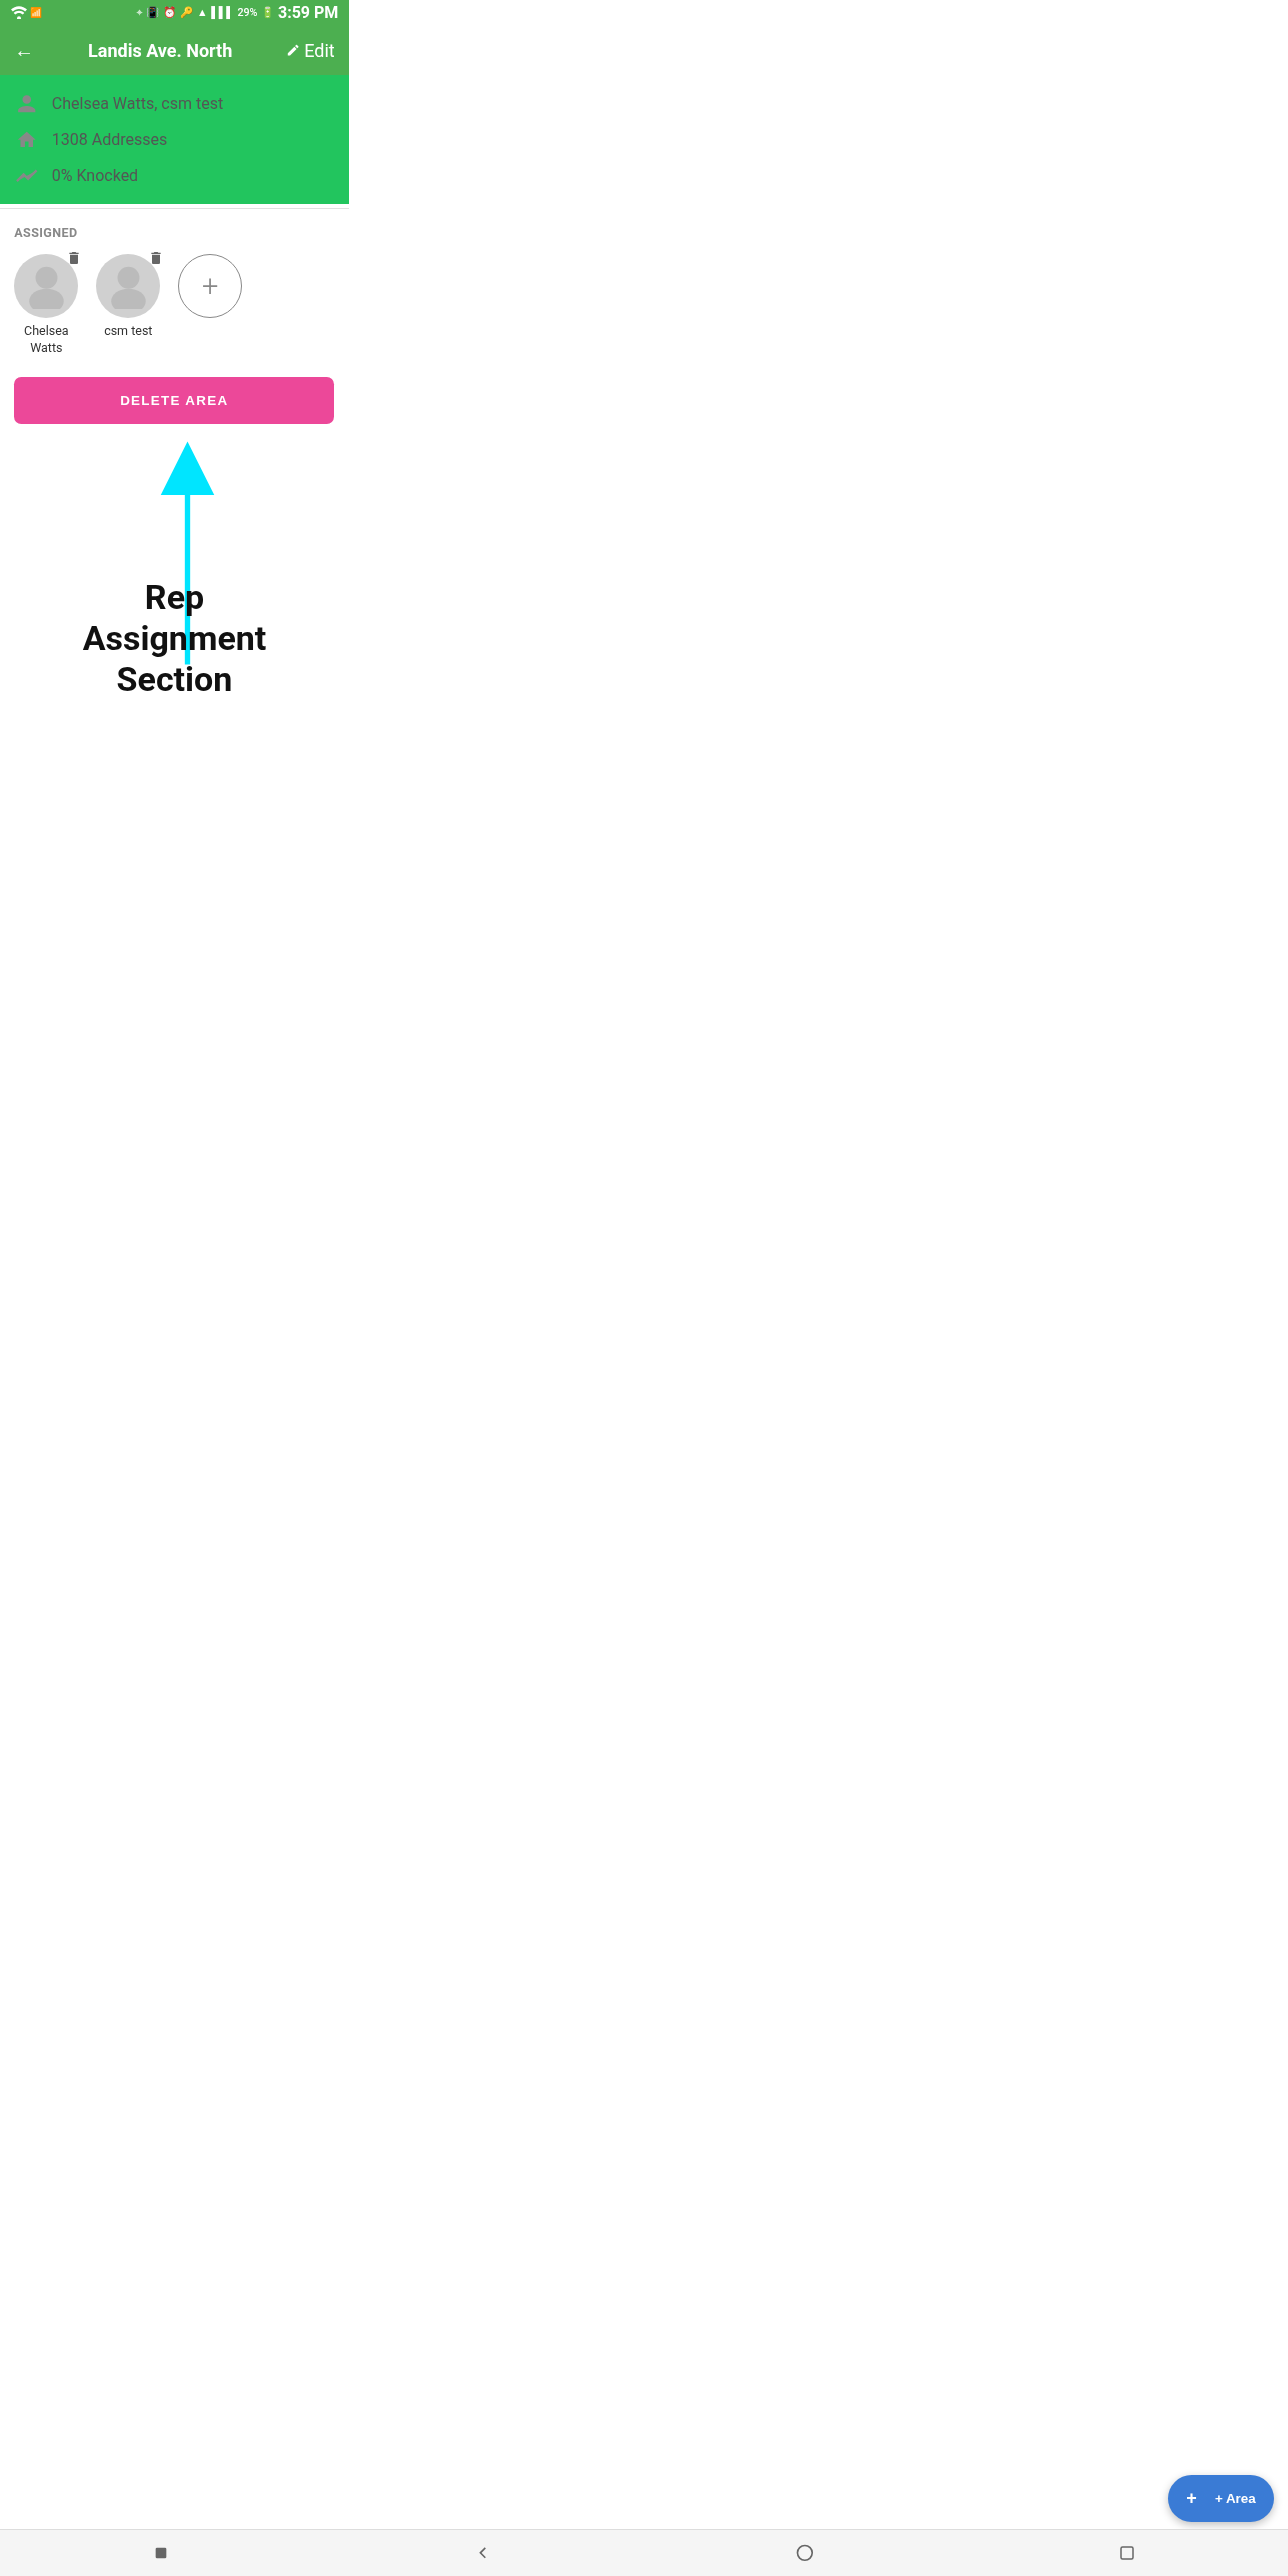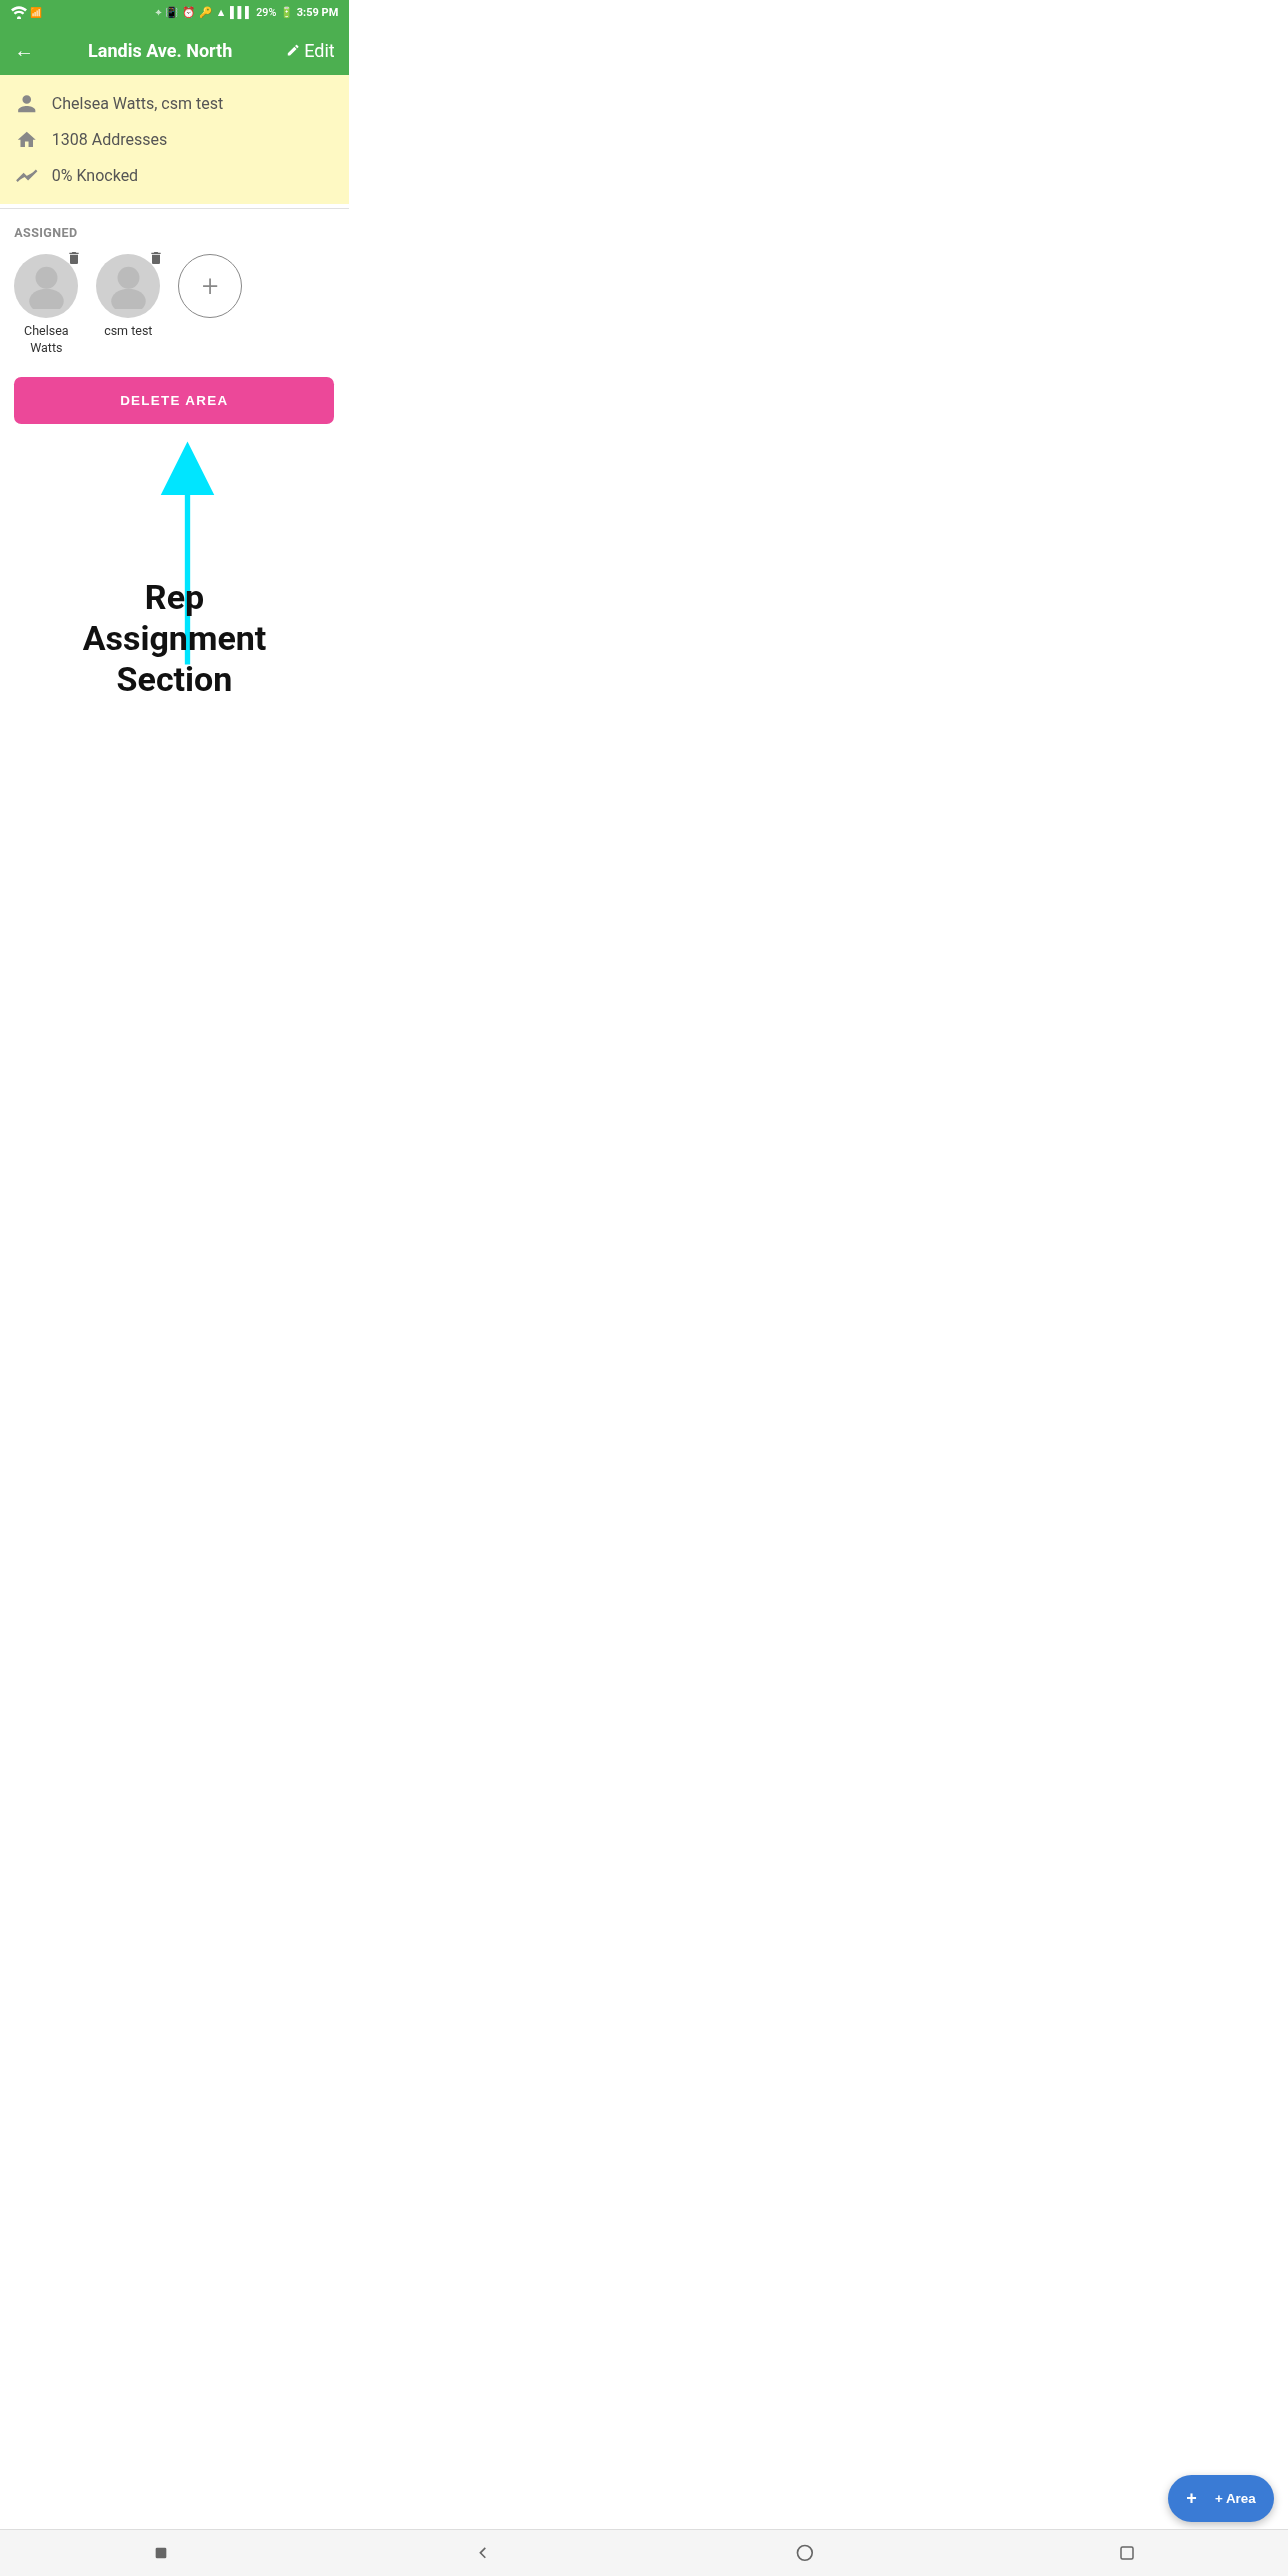--- a/index.html
+++ b/index.html
@@ -70,21 +70,21 @@
       align-items: center;
       gap: 3.6px;
       font-size: 18px;
       color: white;
       cursor: pointer;
     }
 
     
     .info-section {
       padding: 10.7px 14.3px;
-      background: #fef9c3;
+      background: #22c55e;
     }
 
     .info-row {
       display: flex;
       align-items: center;
       gap: 12.5px;
       padding: 7.2px 0;
     }
 
     .info-icon {
@@ -279,21 +279,21 @@
     <span>⏰</span>
 
     <span>🔑</span>
 
     <span>▲</span>
 
     <span>▌▌▌</span>
     <span style="font-size:10.7px;">29%</span>
 
     <span>🔋</span>
-    <span style="font-weight:bold;font-size:11px;">3:59 PM</span>
+    <span style="font-weight:bold;font-size:16px;">3:59 PM</span>
   </div>
 </div>
 
 <div class="header">
   <div class="header-back">
     <span>←</span>
   </div>
   <div class="header-title">Landis Ave. North</div>
   <div class="header-edit">
 

